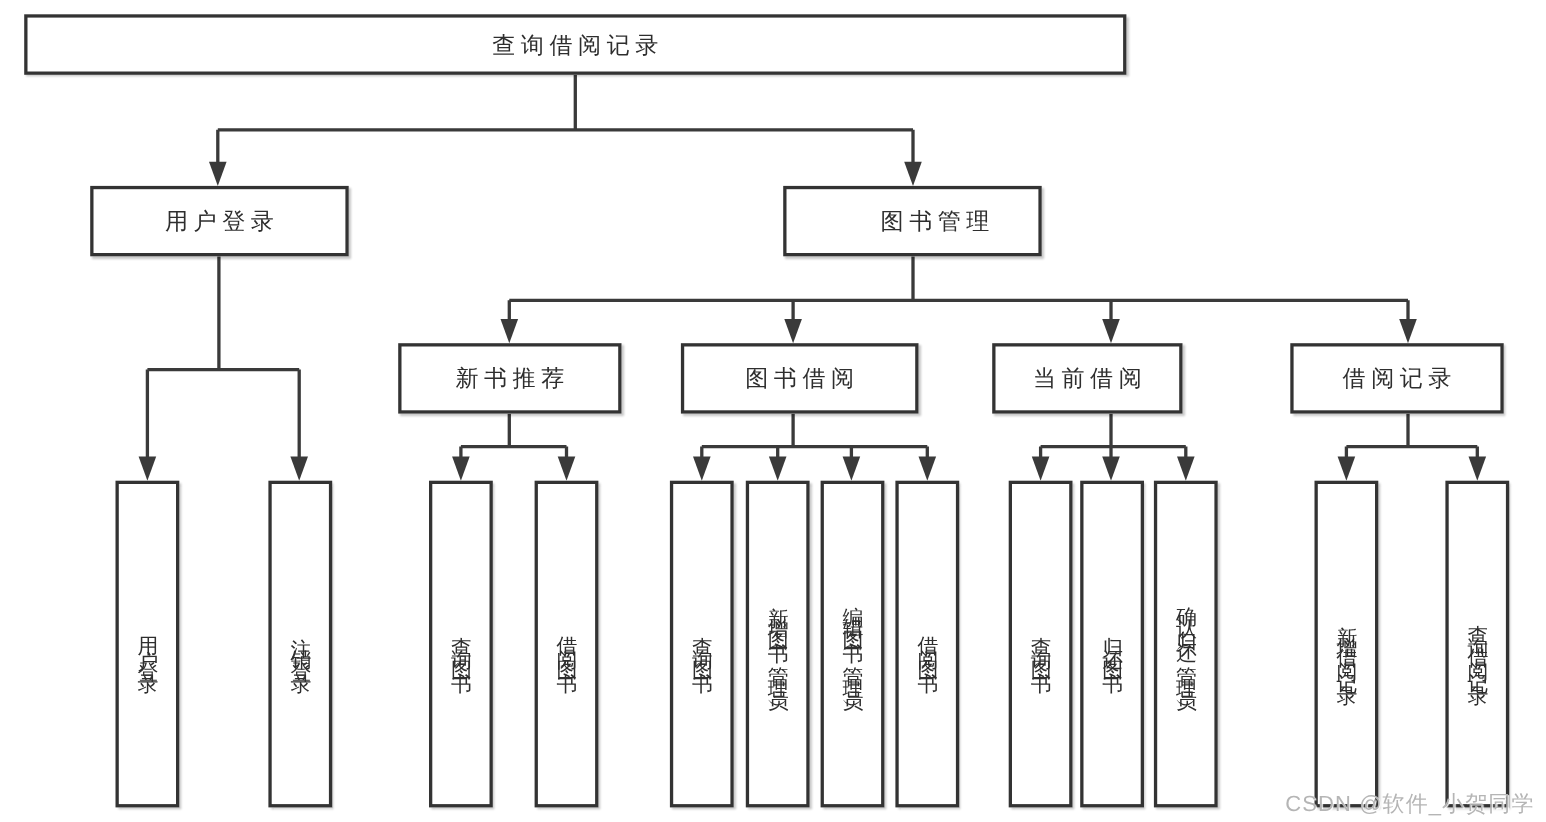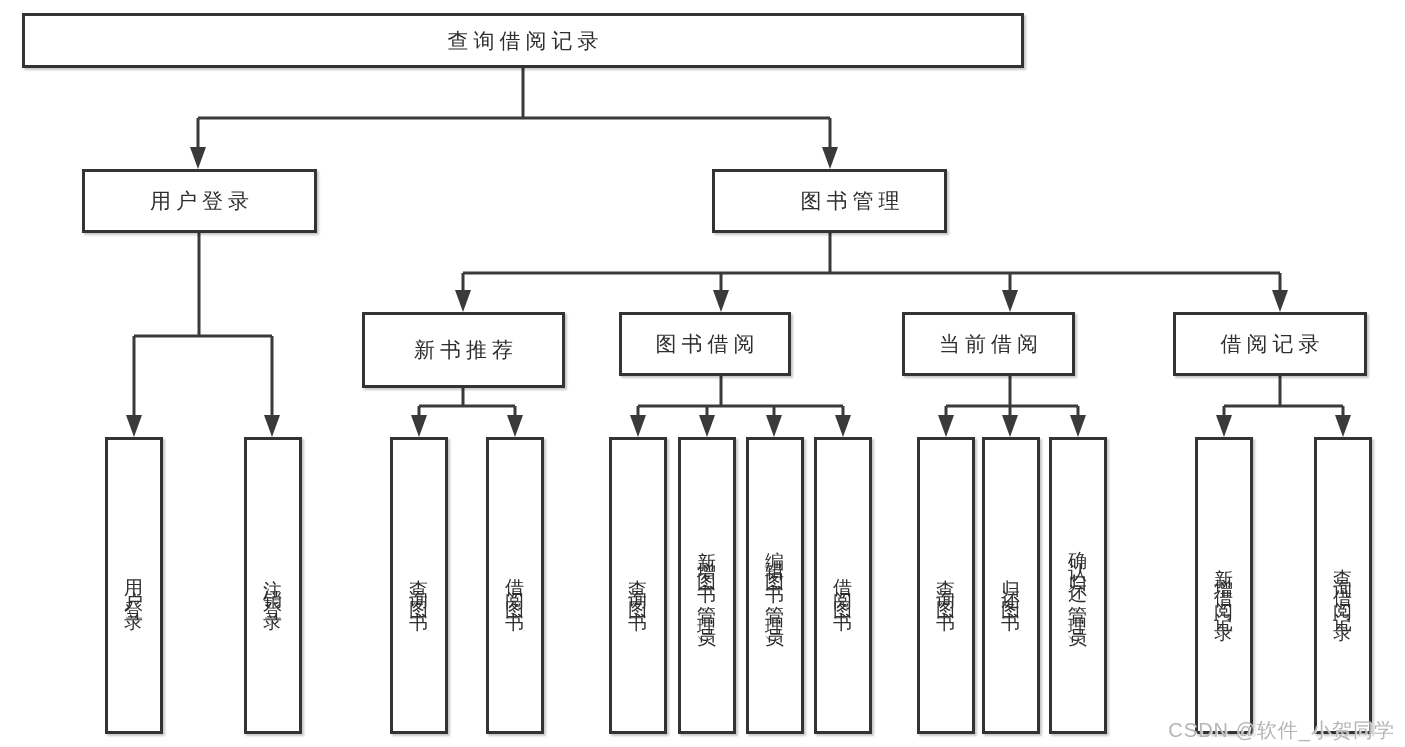--- a/index.html
+++ b/index.html
@@ -128,24 +128,24 @@
     <span class="lbl">查询借阅记录</span>
   </div>
 
   <div class="box hbox" style="left:82px; top:169px; width:235px; height:64px;">
     <span class="lbl">用户登录</span>
   </div>
   <div class="box hbox" style="left:712px; top:169px; width:235px; height:64px;padding-left:41px;">
     <span class="lbl">图书管理</span>
   </div>
 
-  <div class="box hbox" style="left:362px; top:312px; width:203px; height:76px;">
+  <div class="box hbox" style="left:362px; top:312px; width:203px; height:64px;">
     <span class="lbl">新书推荐</span>
   </div>
-  <div class="box hbox" style="left:619px; top:312px; width:172px; height:64px;">
+  <div class="box hbox" style="left:619px; top:312px; width:216px; height:64px;">
     <span class="lbl">图书借阅</span>
   </div>
   <div class="box hbox" style="left:902px; top:312px; width:173px; height:64px;">
     <span class="lbl">当前借阅</span>
   </div>
   <div class="box hbox" style="left:1173px; top:312px; width:194px; height:64px;">
     <span class="lbl">借阅记录</span>
   </div>
 
   <div class="box vbox" style="left:105px; top:437px; width:58px; height:297px;">

